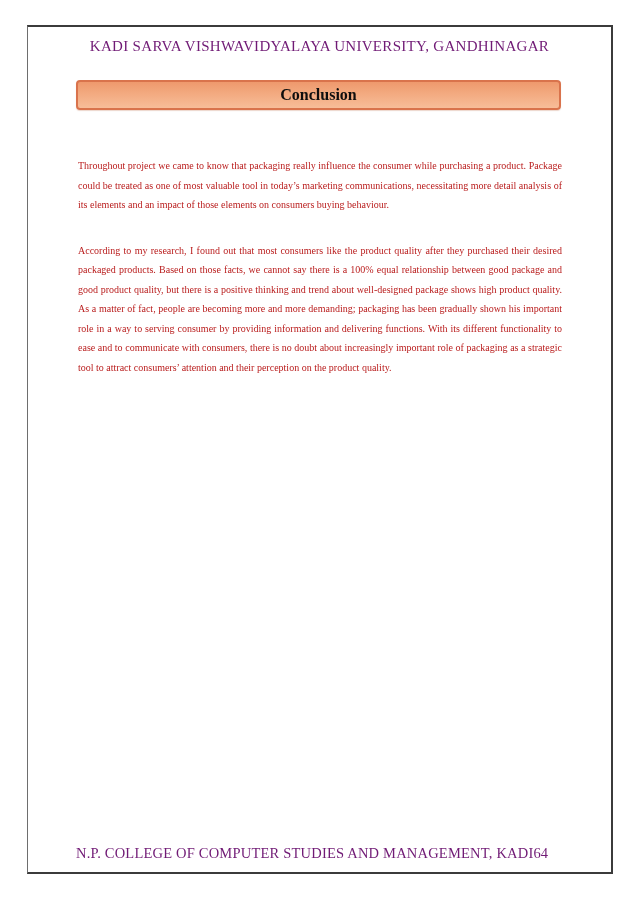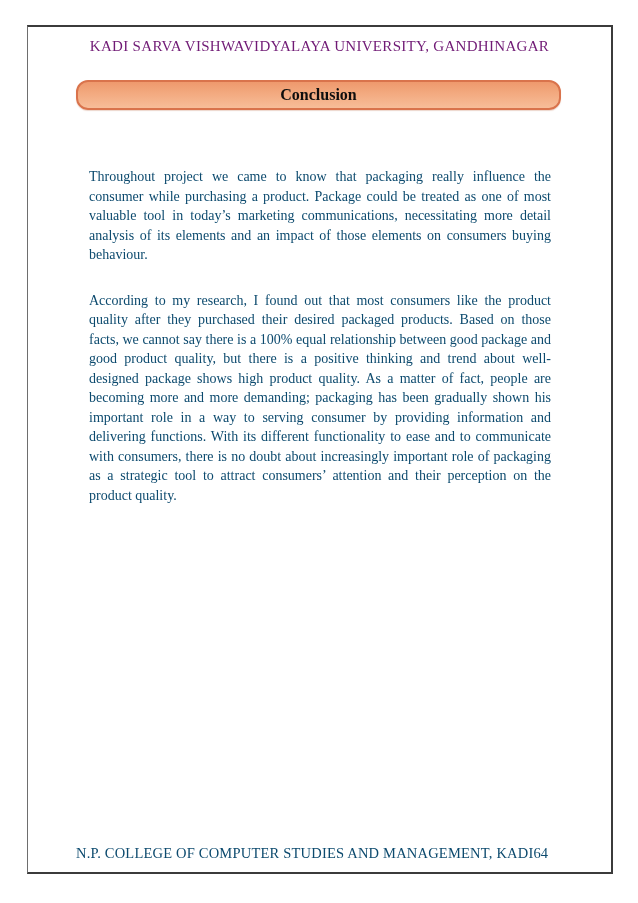--- a/index.html
+++ b/index.html
@@ -38,58 +38,58 @@
     color: #701a75;
     white-space: nowrap;
   }
   .banner {
     position: absolute;
     left: 48px;
     top: 53px;
     width: 485px;
     height: 30px;
     border: 2px solid #d9734c;
-    border-radius: 12px;
+    border-radius: 4px;
     background: linear-gradient(180deg, #ee996d 0%, #f3aa80 45%, #f7bd99 100%);
     display: flex;
     align-items: center;
     justify-content: center;
     box-shadow: 0 1px 1px rgba(180, 90, 50, 0.25);
   }
   .banner-label {
     font-weight: bold;
     font-size: 16px;
     color: #0e0e0e;
   }
   .body-text {
     position: absolute;
     left: 48px;
     top: 127px;
     width: 488px;
   }
   .body-text p {
-    margin: 13px;
-    font-size: 14px;
+    margin: 2px;
+    font-size: 10px;
     line-height: 19.5px;
     text-align: justify;
-    color: #0c4a6e;
+    color: #b91c1c;
   }
   .body-text p + p {
     margin-top: 26px;
   }
   .footer {
     position: absolute;
     left: 48px;
     bottom: 10px;
     width: 490px;
     display: flex;
     align-items: baseline;
     justify-content: space-between;
     font-size: 14.5px;
-    color: #0c4a6e;
+    color: #701a75;
   }
   .footer .footer-left {
     white-space: nowrap;
     letter-spacing: 0.2px;
   }
   .footer .page-number {
     margin-right: 36px;
   }
 </style>
 </head>

